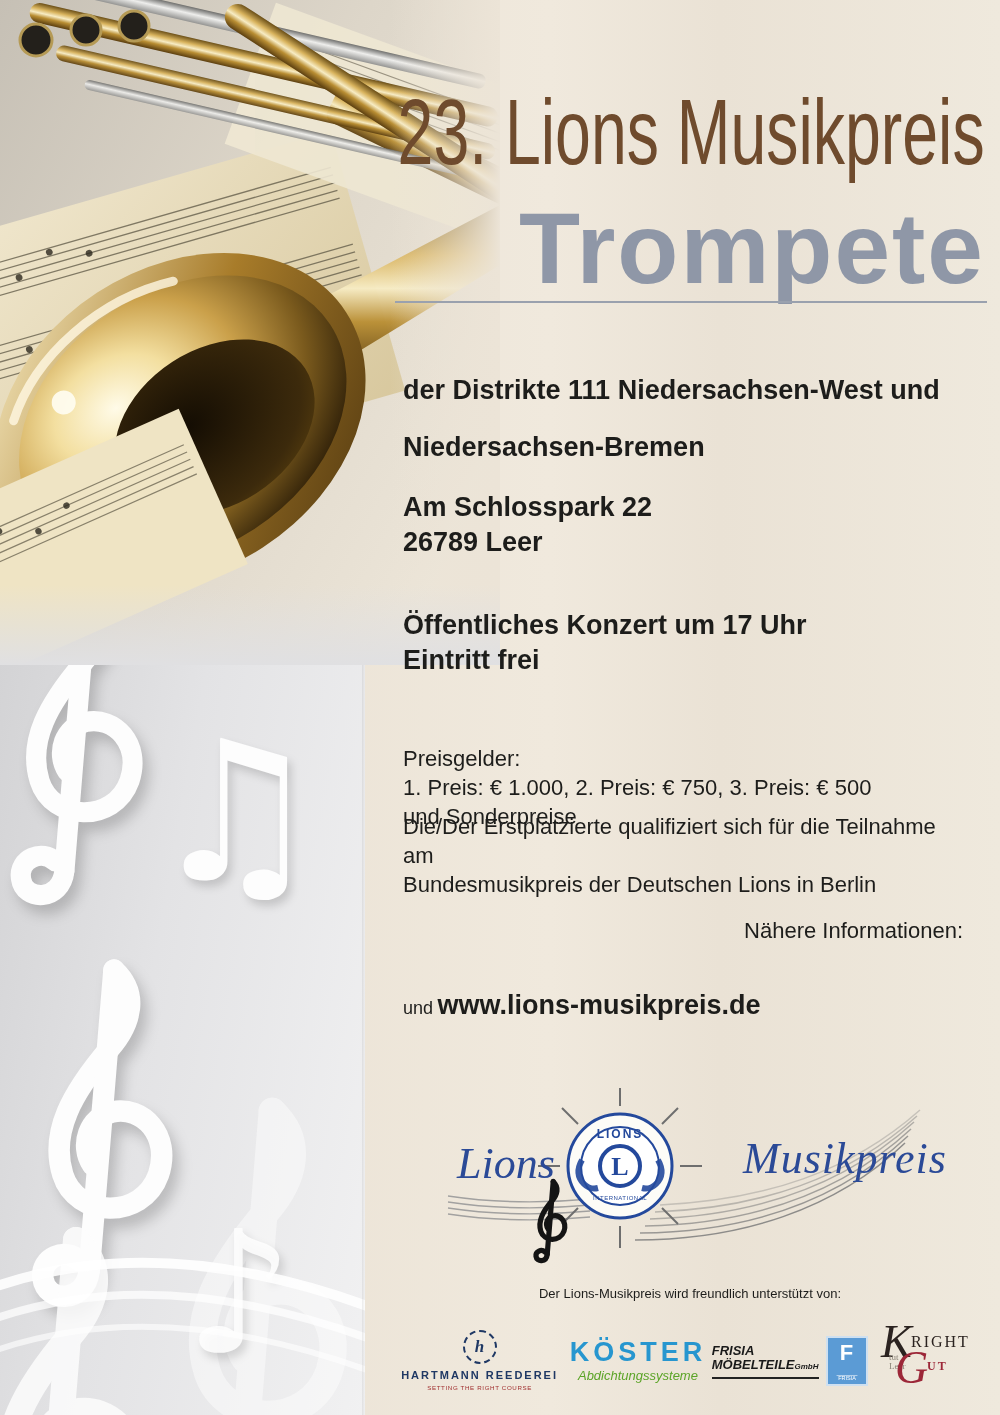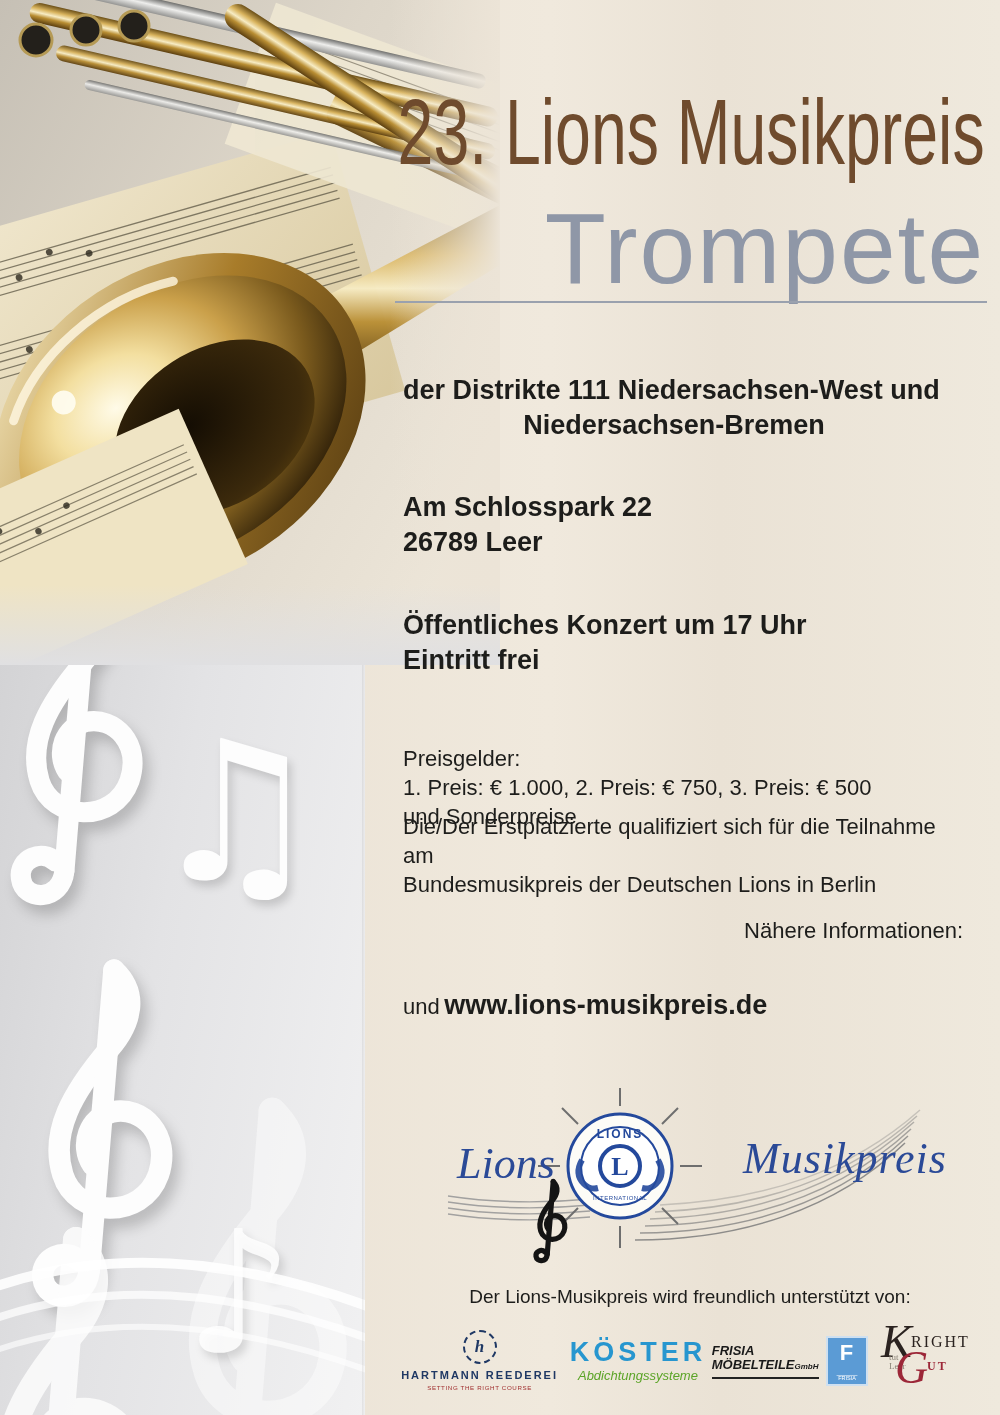--- a/index.html
+++ b/index.html
@@ -17,47 +17,47 @@
   .graycol::after{content:"";position:absolute;right:0;top:0;width:3px;height:100%;
     background:linear-gradient(90deg,rgba(0,0,0,.07),rgba(0,0,0,0));}
   .decor{position:absolute;left:0;top:0;width:365px;height:763px;}
   
   .title{
     position:absolute;top:86px;right:15px;color:#6f4b2d;font-size:92px;line-height:1;
     white-space:nowrap;transform:scaleX(.70);transform-origin:right center;font-weight:400;z-index:5;
   }
   .subtitle{
     position:absolute;top:198px;right:15px;color:#8f97a7;font-size:100px;line-height:1;
-    letter-spacing:2px;white-space:nowrap;font-weight:400;z-index:5;
+    letter-spacing:2px;white-space:nowrap;font-weight:700;z-index:5;
   }
   .rule{position:absolute;left:395px;top:301px;width:592px;height:2px;background:#9aa1ae;z-index:5;}
   
   .txt{position:absolute;left:403px;width:560px;color:#1d1d1b;z-index:5;}
   .b27{font-size:27px;font-weight:bold;line-height:35px;}
   .r22{font-size:22px;font-weight:normal;line-height:29px;}
   .districts{top:373px;}
-  .districts .l2{text-align:center;padding-right:18px;}
+  .districts .l2{text-align:left;padding-right:18px;margin-top:22px;}
   .venue{top:490px;}
   .event{top:608px;}
   .prizes{top:744px;}
   .qual{top:812px;}
   .infohead{top:916px;text-align:right;}
   .emails{top:950px;}
   .webline{top:988px;line-height:34px;}
-  .webline .pre{font-size:22px;font-weight:normal;}
+  .webline .pre{font-size:18px;font-weight:normal;}
   .webline .url{font-size:27px;font-weight:bold;}
   
   .logoart{position:absolute;left:440px;top:1088px;width:540px;height:180px;z-index:5;}
   .wordmark{position:absolute;font-family:"Liberation Serif",serif;font-style:italic;
     color:#2b4a97;font-size:44px;z-index:6;white-space:nowrap;}
   .wm-left{left:457px;top:1138px;}
   .wm-right{left:743px;top:1133px;letter-spacing:1px;}
   
   .supporters{position:absolute;left:390px;top:1286px;width:600px;text-align:center;
-    font-size:19px;color:#1d1d1b;z-index:5;}
+    font-size:13px;color:#1d1d1b;z-index:5;}
   .sponsors{position:absolute;left:395px;top:1320px;width:588px;height:82px;display:flex;
     align-items:center;justify-content:space-between;z-index:5;}
   .sp{display:flex;flex-direction:column;align-items:center;}
   
   .h-circle{width:30px;height:30px;border:2px dashed #1f3864;border-radius:50%;
     display:flex;align-items:center;justify-content:center;color:#1f3864;
     font-family:"Liberation Serif",serif;font-style:italic;font-weight:bold;font-size:17px;margin-bottom:5px;}
   .h-name{color:#1f3864;font-size:11px;font-weight:bold;letter-spacing:2px;white-space:nowrap;}
   .h-tag{color:#a03030;font-size:10px;letter-spacing:1px;transform:scale(.62);white-space:nowrap;margin-top:1px;}
   

